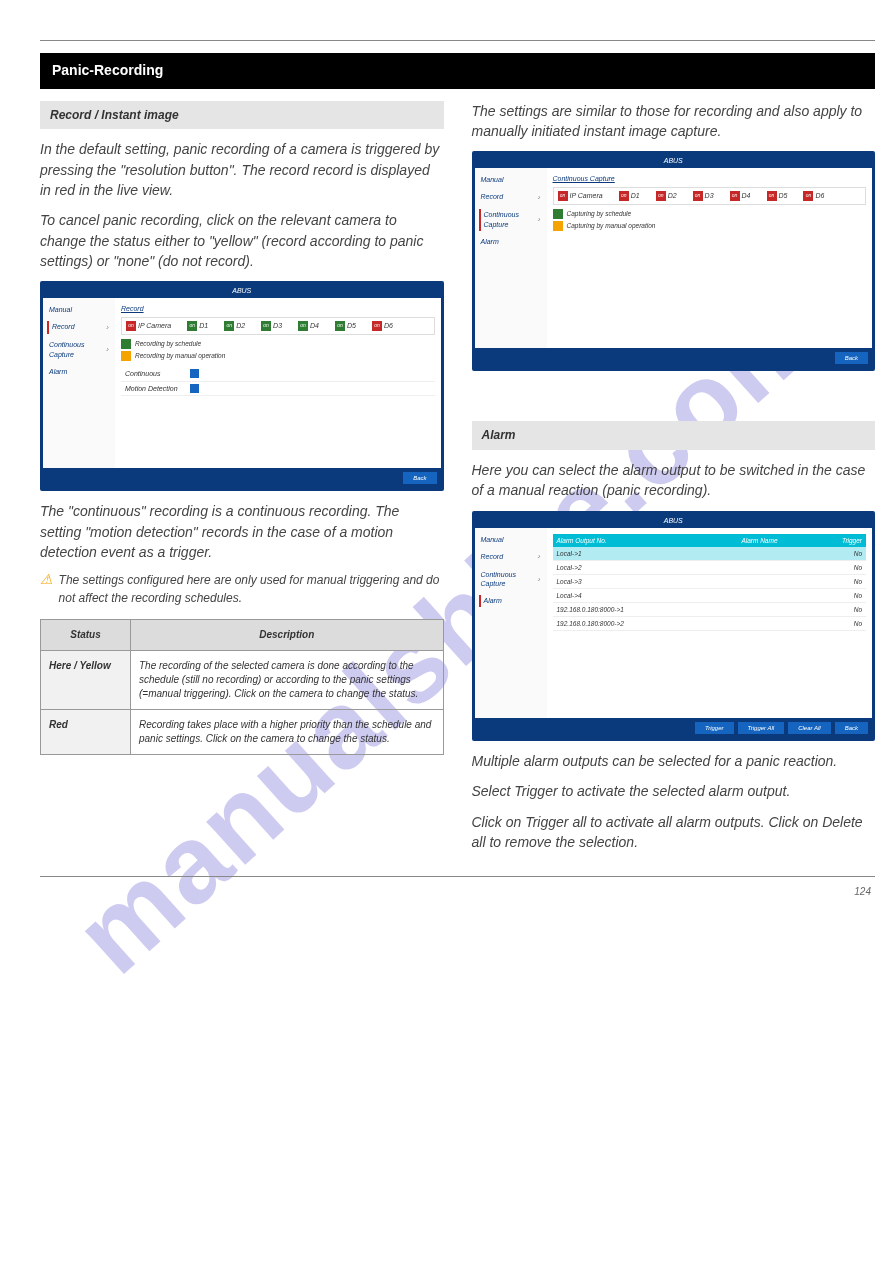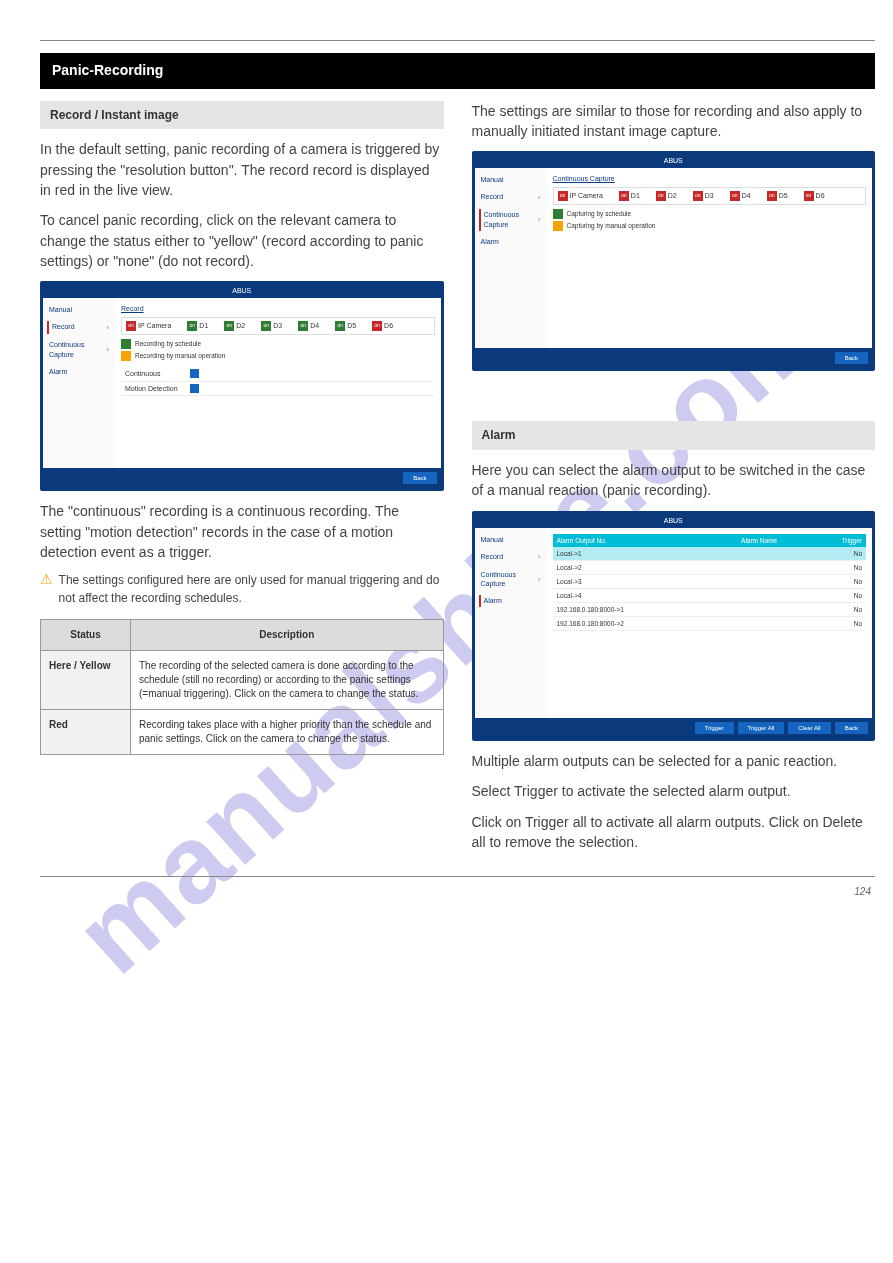--- a/index.html
+++ b/index.html
@@ -1,21 +1,21 @@
 <!DOCTYPE html>
 <html><head>
 <meta charset="utf-8">
 <style>
   * { box-sizing: border-box; margin: 0; padding: 0; }
   body { width: 893px; height: 1263px; font-family: Arial, sans-serif; font-size: 11px; line-height: 1.4; color: #333; position: relative; background: #fff; }
   .page { padding: 40px 18px 60px 40px; position: relative; z-index: 2; }
   .hr-top, .hr-bottom { border: none; border-top: 1px solid #888; margin: 0 0 12px 0; }
   .hr-bottom { margin: 24px 0 8px 0; }
   .black-bar { background: #000; color: #fff; padding: 8px 12px; font-weight: bold; font-size: 14px; margin-bottom: 12px; }
-  .columns { display: flex; gap: 28px; }
+  .columns { display: flex; gap: 28px; font-style: italic; }
   .col { flex: 1; display: flex; flex-direction: column; gap: 10px; }
   .sec-title { background: #e5e5e5; padding: 6px 10px; font-weight: bold; font-size: 12px; }
   p { font-size: 14px; line-height: 1.45; color: #444; }
   .note { font-size: 12px; color: #444; }
   .warning-block { display: flex; gap: 6px; align-items: flex-start; }
   .warning-tri { color: #f5a300; font-size: 14px; line-height: 1; flex-shrink: 0; }
 
   .screenshot { width: 100%; background: #0b3a7c; border-radius: 2px; padding: 3px; display: flex; flex-direction: column; }
   .ss-top { background: #0b3a7c; color: #fff; font-size: 7px; text-align: center; padding: 2px; position: relative; }
   .ss-body { background: #fff; display: flex; min-height: 170px; font-size: 7px; }

